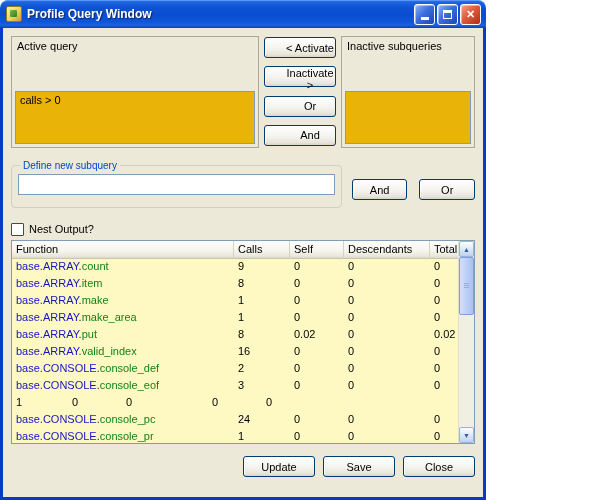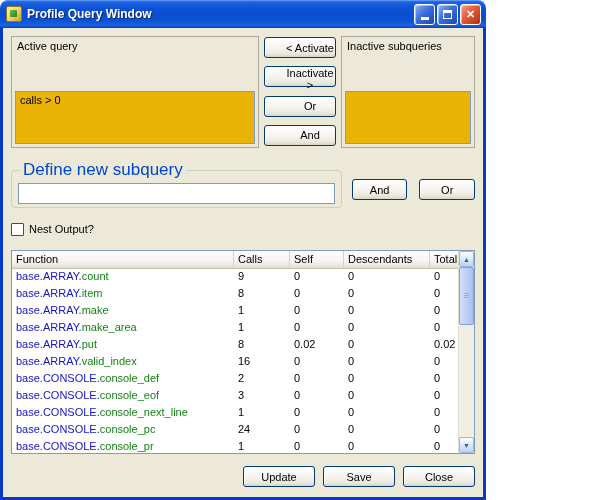--- a/index.html
+++ b/index.html
@@ -42,34 +42,34 @@
 
   .xp-btn { height:21px; border:1px solid #003C74; border-radius:3px; font-size:11px; color:#000;
     background:linear-gradient(180deg,#FFFFFF 0%,#F4F3EE 55%,#E9E6DB 85%,#D8D4C6 100%);
     box-shadow:inset 1px 1px 0 rgba(255,255,255,.9); font-family:inherit; }
   .mid-col .xp-btn { width:72px;padding-left:20px; }
 
   
   .subquery-row { margin-top:12px; height:48px; flex:0 0 48px; display:flex; align-items:flex-end; }
   fieldset.xp-group { width:416px; height:48px; border:1px solid #D0D0BF; border-radius:4px;
     padding:2px 6px 6px 6px; }
-  fieldset.xp-group legend { font-size:17px; color:#0046D5; padding:0 3px; margin-left:2px; }
+  fieldset.xp-group legend { font-size:10px; color:#0046D5; padding:0 3px; margin-left:2px; }
   .subquery-input { width:100%; height:21px; border:1px solid #7F9DB9; font-size:11px; padding:0 3px;
     margin-top:1px; font-family:inherit; background:#fff; }
   .subquery-row .xp-btn.sq { width:70px; margin-bottom:8px; }
   .xp-btn.sq.and { margin-left:10px; }
   .xp-btn.sq.or  { margin-left:12px; }
 
   
   .checkbox-row { margin-top:14px; height:14px; flex:0 0 14px; display:flex; align-items:center; }
   .checkbox { width:13px; height:13px; background:#fff; border:1px solid #1D5281; border-radius:1px; }
   .checkbox-label { font-size:11px; margin-left:5px; }
 
   
-  .table-wrap { margin-top:14px; height:204px; flex:0 0 204px; border:1px solid #7F9DB9; background:#ffffff; display:flex; overflow:hidden; }
+  .table-wrap { margin-top:4px; height:204px; flex:0 0 204px; border:1px solid #7F9DB9; background:#fef9c3; display:flex; overflow:hidden; }
   .table-main { flex:1; display:flex; flex-direction:column; overflow:hidden; }
   .thead { height:18px; flex:0 0 18px; display:flex; }
   .th { font-size:11px; padding:2px 4px; text-align:left; white-space:nowrap; overflow:hidden;
     background:linear-gradient(180deg,#FDFDFB 0%,#F5F4ED 60%,#EAE8DB 88%,#DBD8C8 100%);
     border-right:1px solid #D6D2C2; border-bottom:1px solid #C9C5B2; }
   .tbody { flex:1; overflow:hidden; }
   .trow { height:17px; display:flex; }
   .tcell { font-size:11px; padding:1px 4px; white-space:nowrap; overflow:hidden; }
   .c0 { width:222px; flex:0 0 222px; }
   .c1 { width:56px;  flex:0 0 56px; }
@@ -217,21 +217,20 @@
             </div>
             <div class="trow">
               <div class="tcell c0"><span class="fn-class">base.CONSOLE.</span><span class="fn-feature">console_eof</span></div>
               <div class="tcell c1">3</div>
               <div class="tcell c2">0</div>
               <div class="tcell c3">0</div>
               <div class="tcell c4">0</div>
               <div class="tcell c5">0</div>
             </div>
             <div class="trow">
-              <div class="tcell c0"><span class="fn-class">base.CONSOLE.</span><span class="fn-feature">console_next_line</span></div>
               <div class="tcell c1">1</div>
               <div class="tcell c2">0</div>
               <div class="tcell c3">0</div>
               <div class="tcell c4">0</div>
               <div class="tcell c5">0</div>
             </div>
             <div class="trow">
               <div class="tcell c0"><span class="fn-class">base.CONSOLE.</span><span class="fn-feature">console_pc</span></div>
               <div class="tcell c1">24</div>
               <div class="tcell c2">0</div>

